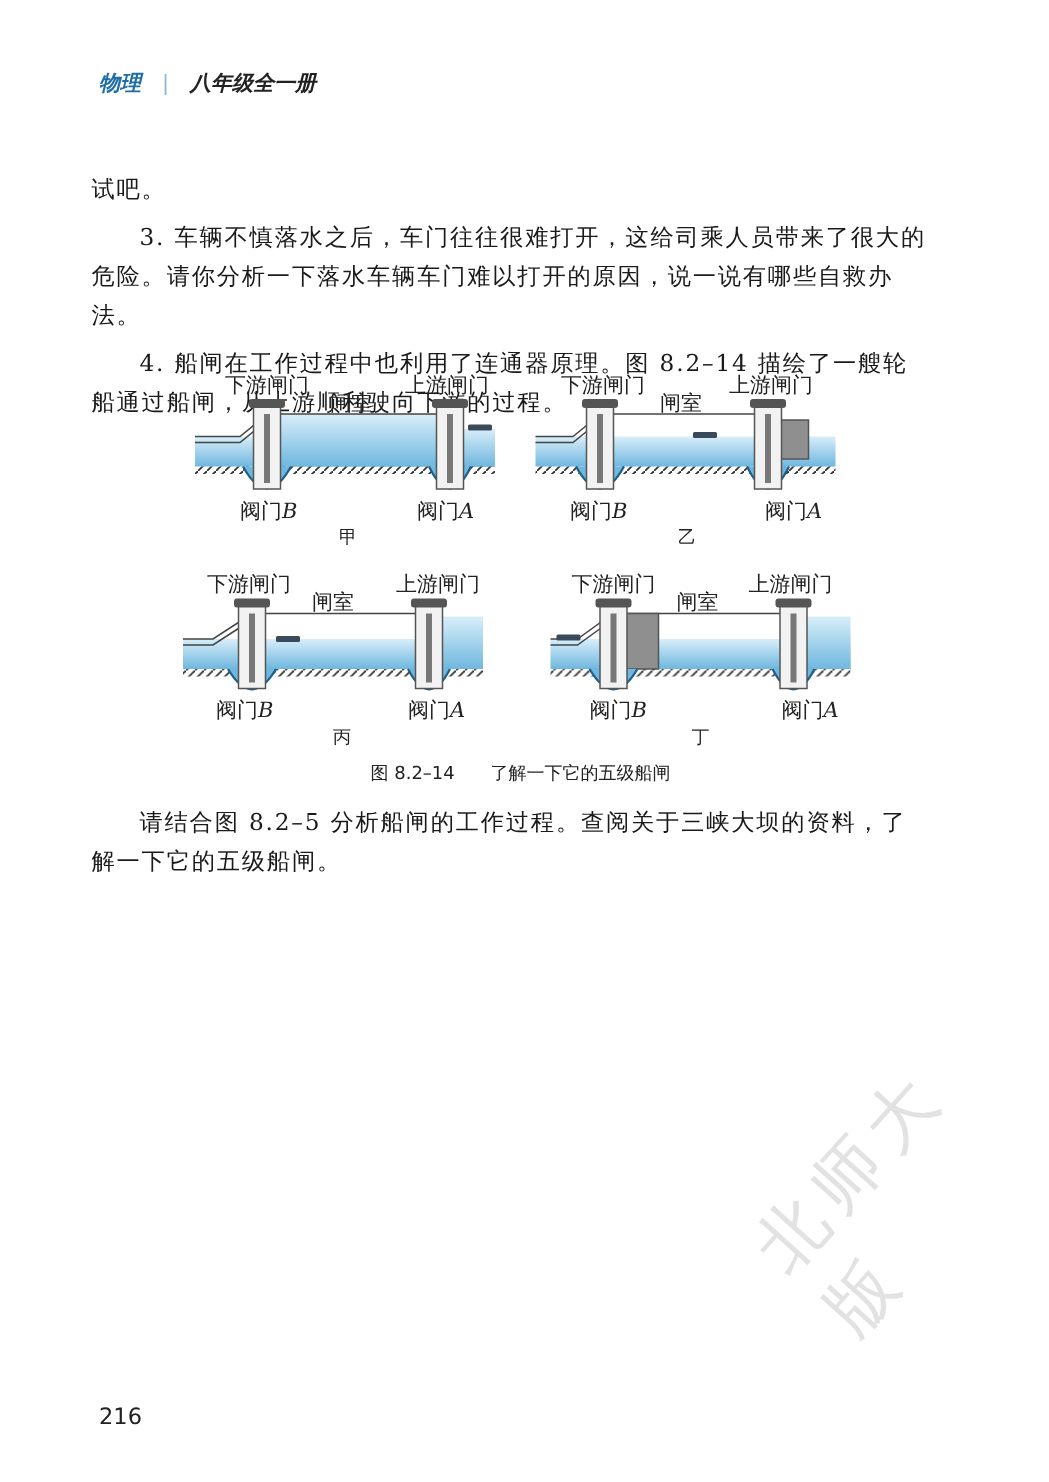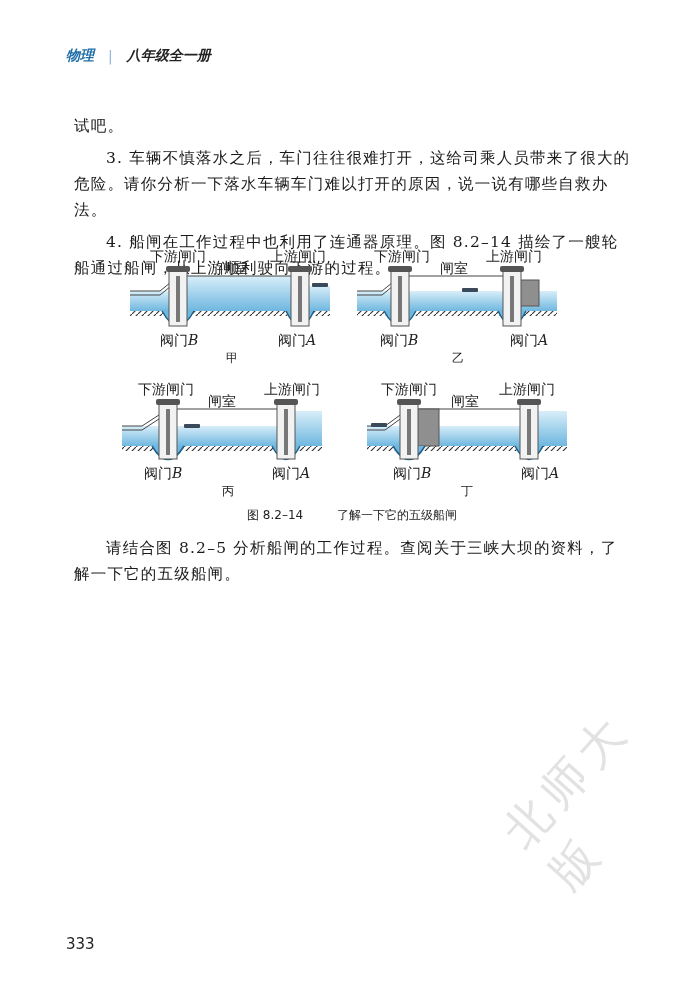--- a/index.html
+++ b/index.html
@@ -4,30 +4,30 @@
 <style>
   html, body { margin: 0; padding: 0; background: #ffffff; }
   body { width: 699px; height: 988px; position: relative; overflow: hidden;
          font-family: "DejaVu Serif", "Liberation Serif", serif; color: #1a1a1a; }
   .header { position: absolute; left: 66px; top: 47px; font-family: "DejaVu Sans", "Liberation Sans", sans-serif;
             font-size: 14px; font-weight: bold; display: flex; align-items: center; font-style: italic; }
   .header .subject { color: #1f6ea8; }
   .header .sep { color: #8fb6d8; margin: 0 14px; font-weight: normal; }
   .header .grade { color: #222; }
   .header .volume { color: #222; }
-  .para { position: absolute; left: 74px; width: 560px; font-size: 15.5px; line-height: 26px; letter-spacing: 1.2px; }
+  .para { position: absolute; left: 61px; width: 560px; font-size: 15.5px; line-height: 26px; letter-spacing: 1.2px; }
   .para p { margin: 0; }
   .indent { text-indent: 32px; }
   .fig { position: absolute; }
   .fig svg { display: block; }
   .lbl { position: absolute; font-family: "DejaVu Sans", "Liberation Sans", sans-serif; font-size: 14px; color: #222; white-space: nowrap; }
   .lbl i { font-family: "DejaVu Serif", serif; font-style: italic; }
   .sublbl { position: absolute; font-size: 12px; color: #222; font-family: "DejaVu Sans", "Liberation Sans", sans-serif; }
   .caption { position: absolute; left: 247px; top: 507px; font-family: "DejaVu Sans", "Liberation Sans", sans-serif; font-size: 12px; color: #222; }
-  .caption .num { margin-right: 30px; }
+  .caption .num { margin-right: 20px; }
   .pagenum { position: absolute; left: 66px; top: 935px; font-family: "DejaVu Sans", "Liberation Sans", sans-serif; font-size: 15px; color: #222; }
   .watermark { position: absolute; left: 490px; top: 820px; transform: rotate(-48deg); transform-origin: left top;
                font-family: "DejaVu Serif", serif; font-size: 46px; color: #e2e2e2; letter-spacing: 8px; }
 </style>
 </head>
 <body>
 
 <div class="header">
   <span class="subject">物理</span>
   <span class="sep">|</span>
@@ -164,13 +164,13 @@
   <span class="num">图 8.2–14</span>
   <span>了解一下它的五级船闸</span>
 </div>
 
 <div class="para" style="top:535px;">
   <p class="indent">请结合图 8.2–5 分析船闸的工作过程。查阅关于三峡大坝的资料，了解一下它的五级船闸。</p>
 </div>
 
 <div class="watermark">北师大版</div>
 
-<div class="pagenum">333</div>
+<div class="pagenum">216</div>
 
 </body></html>

